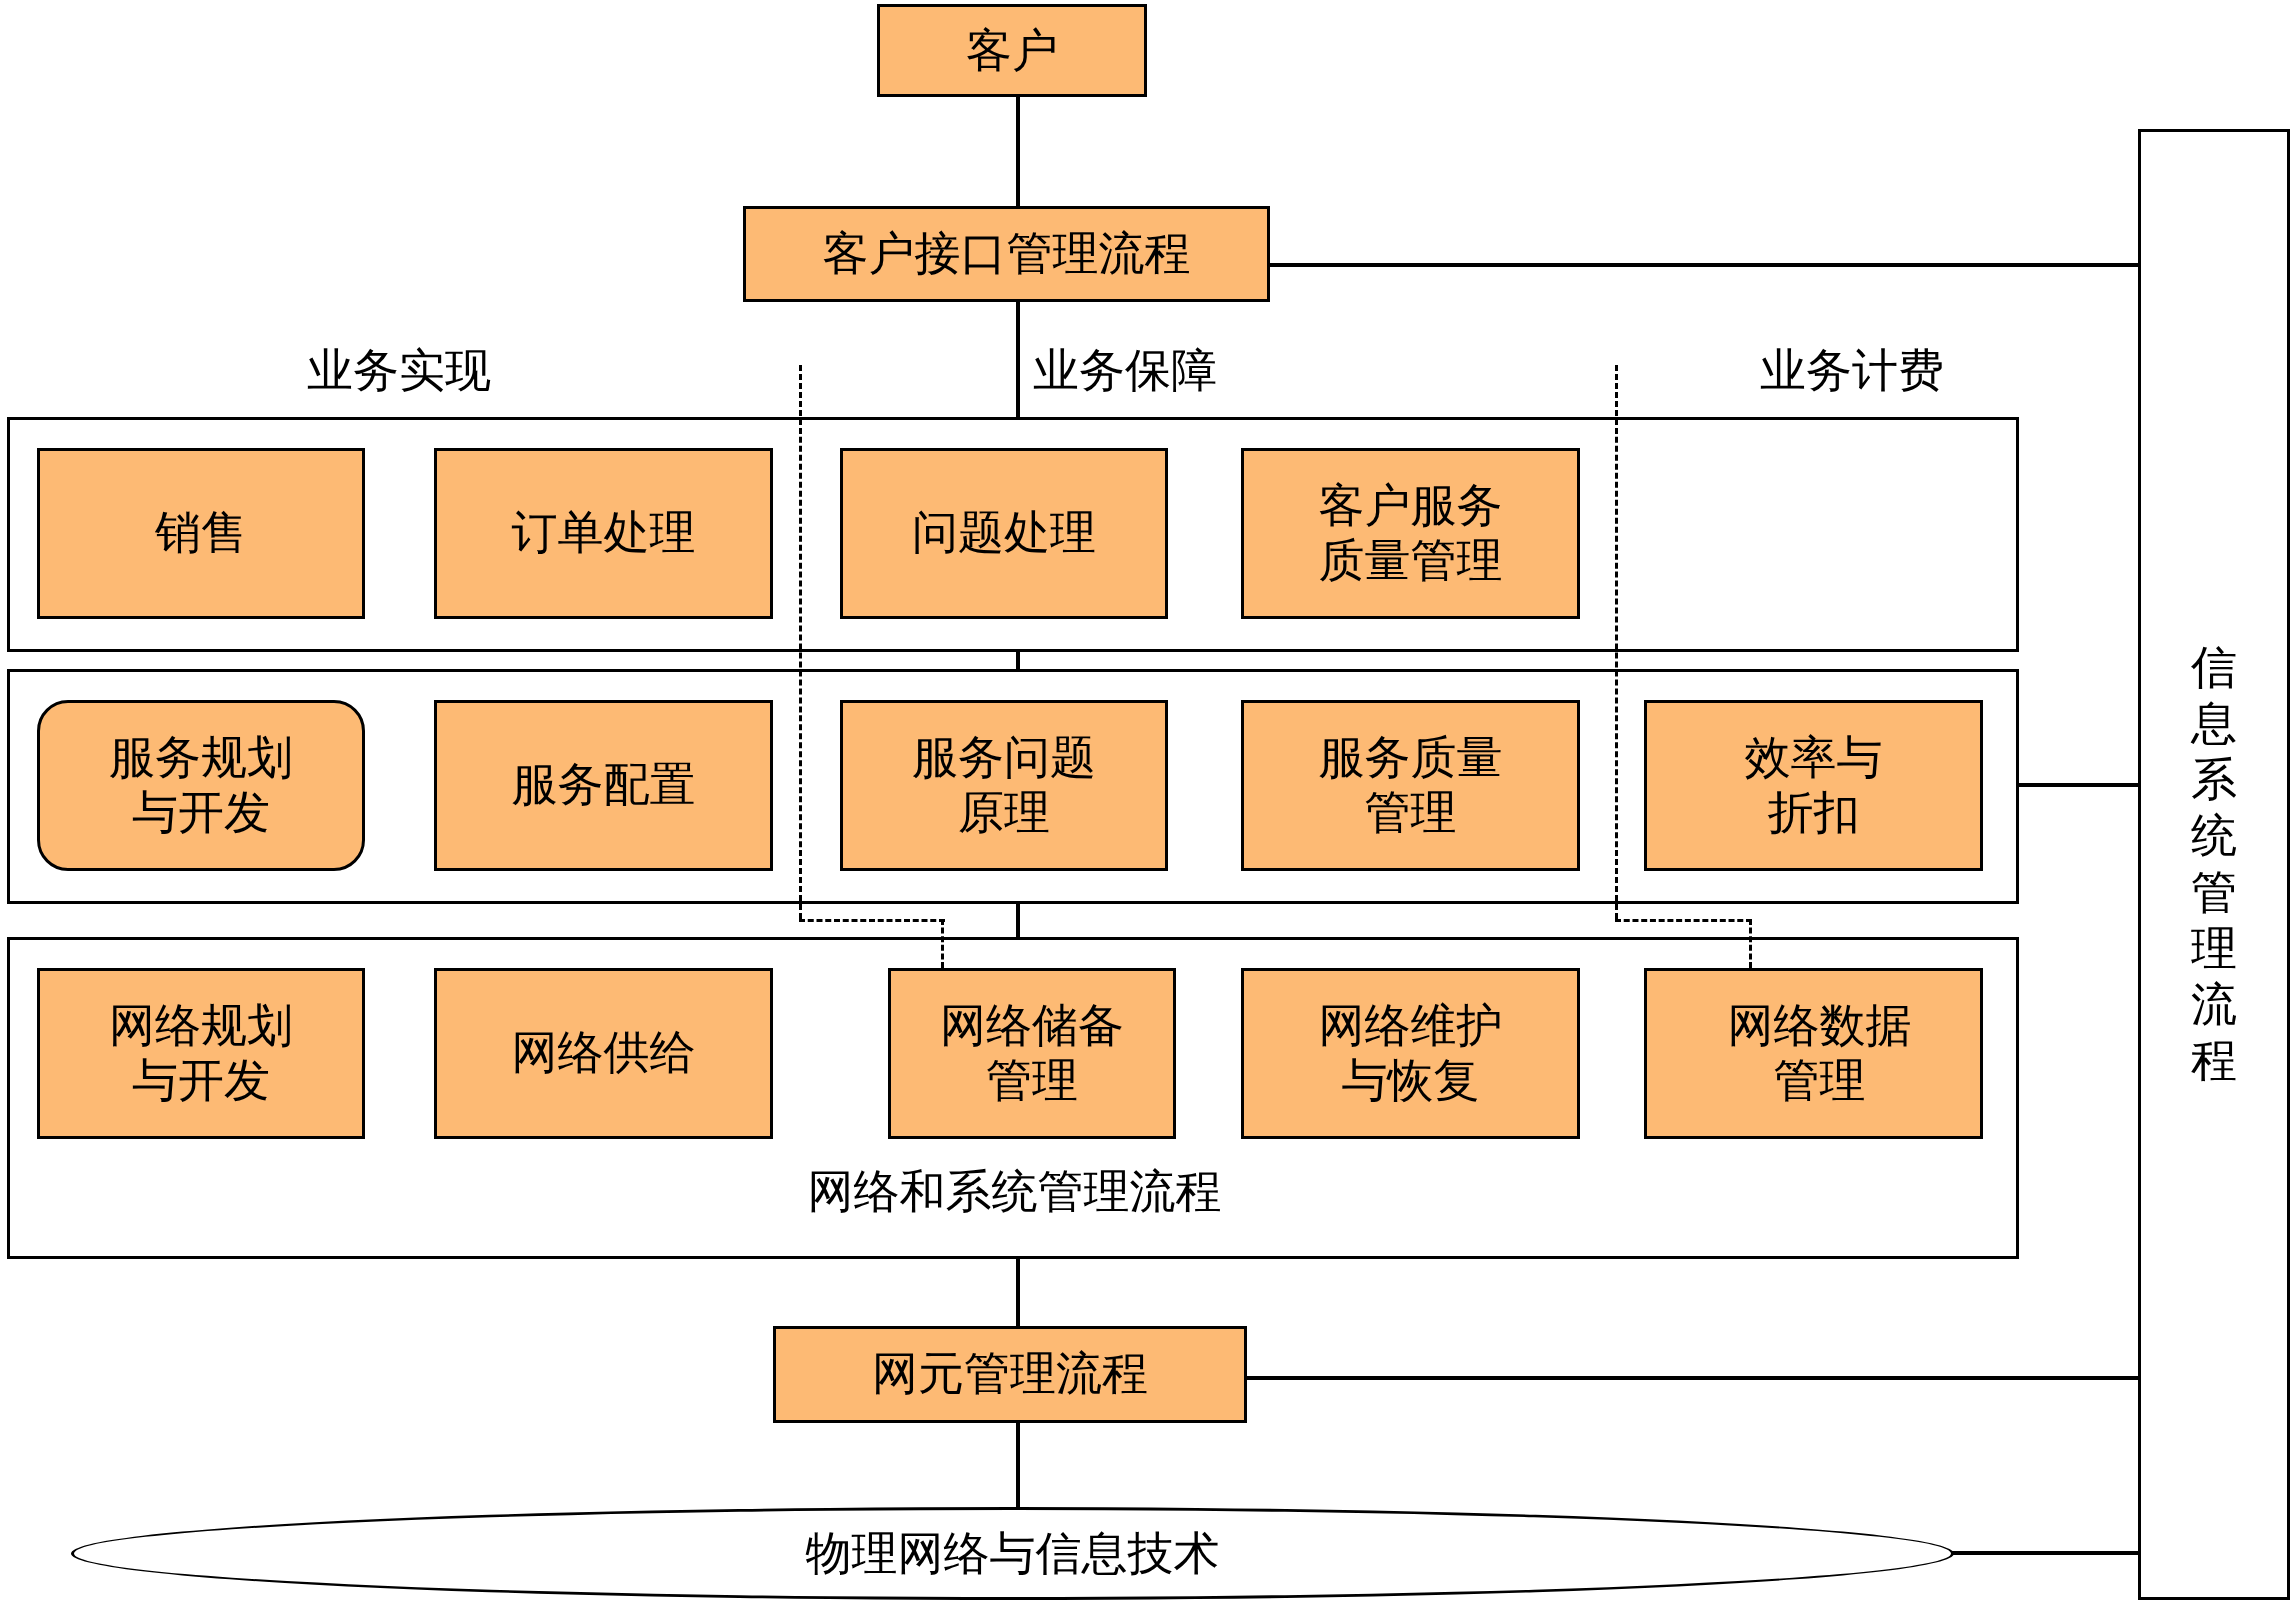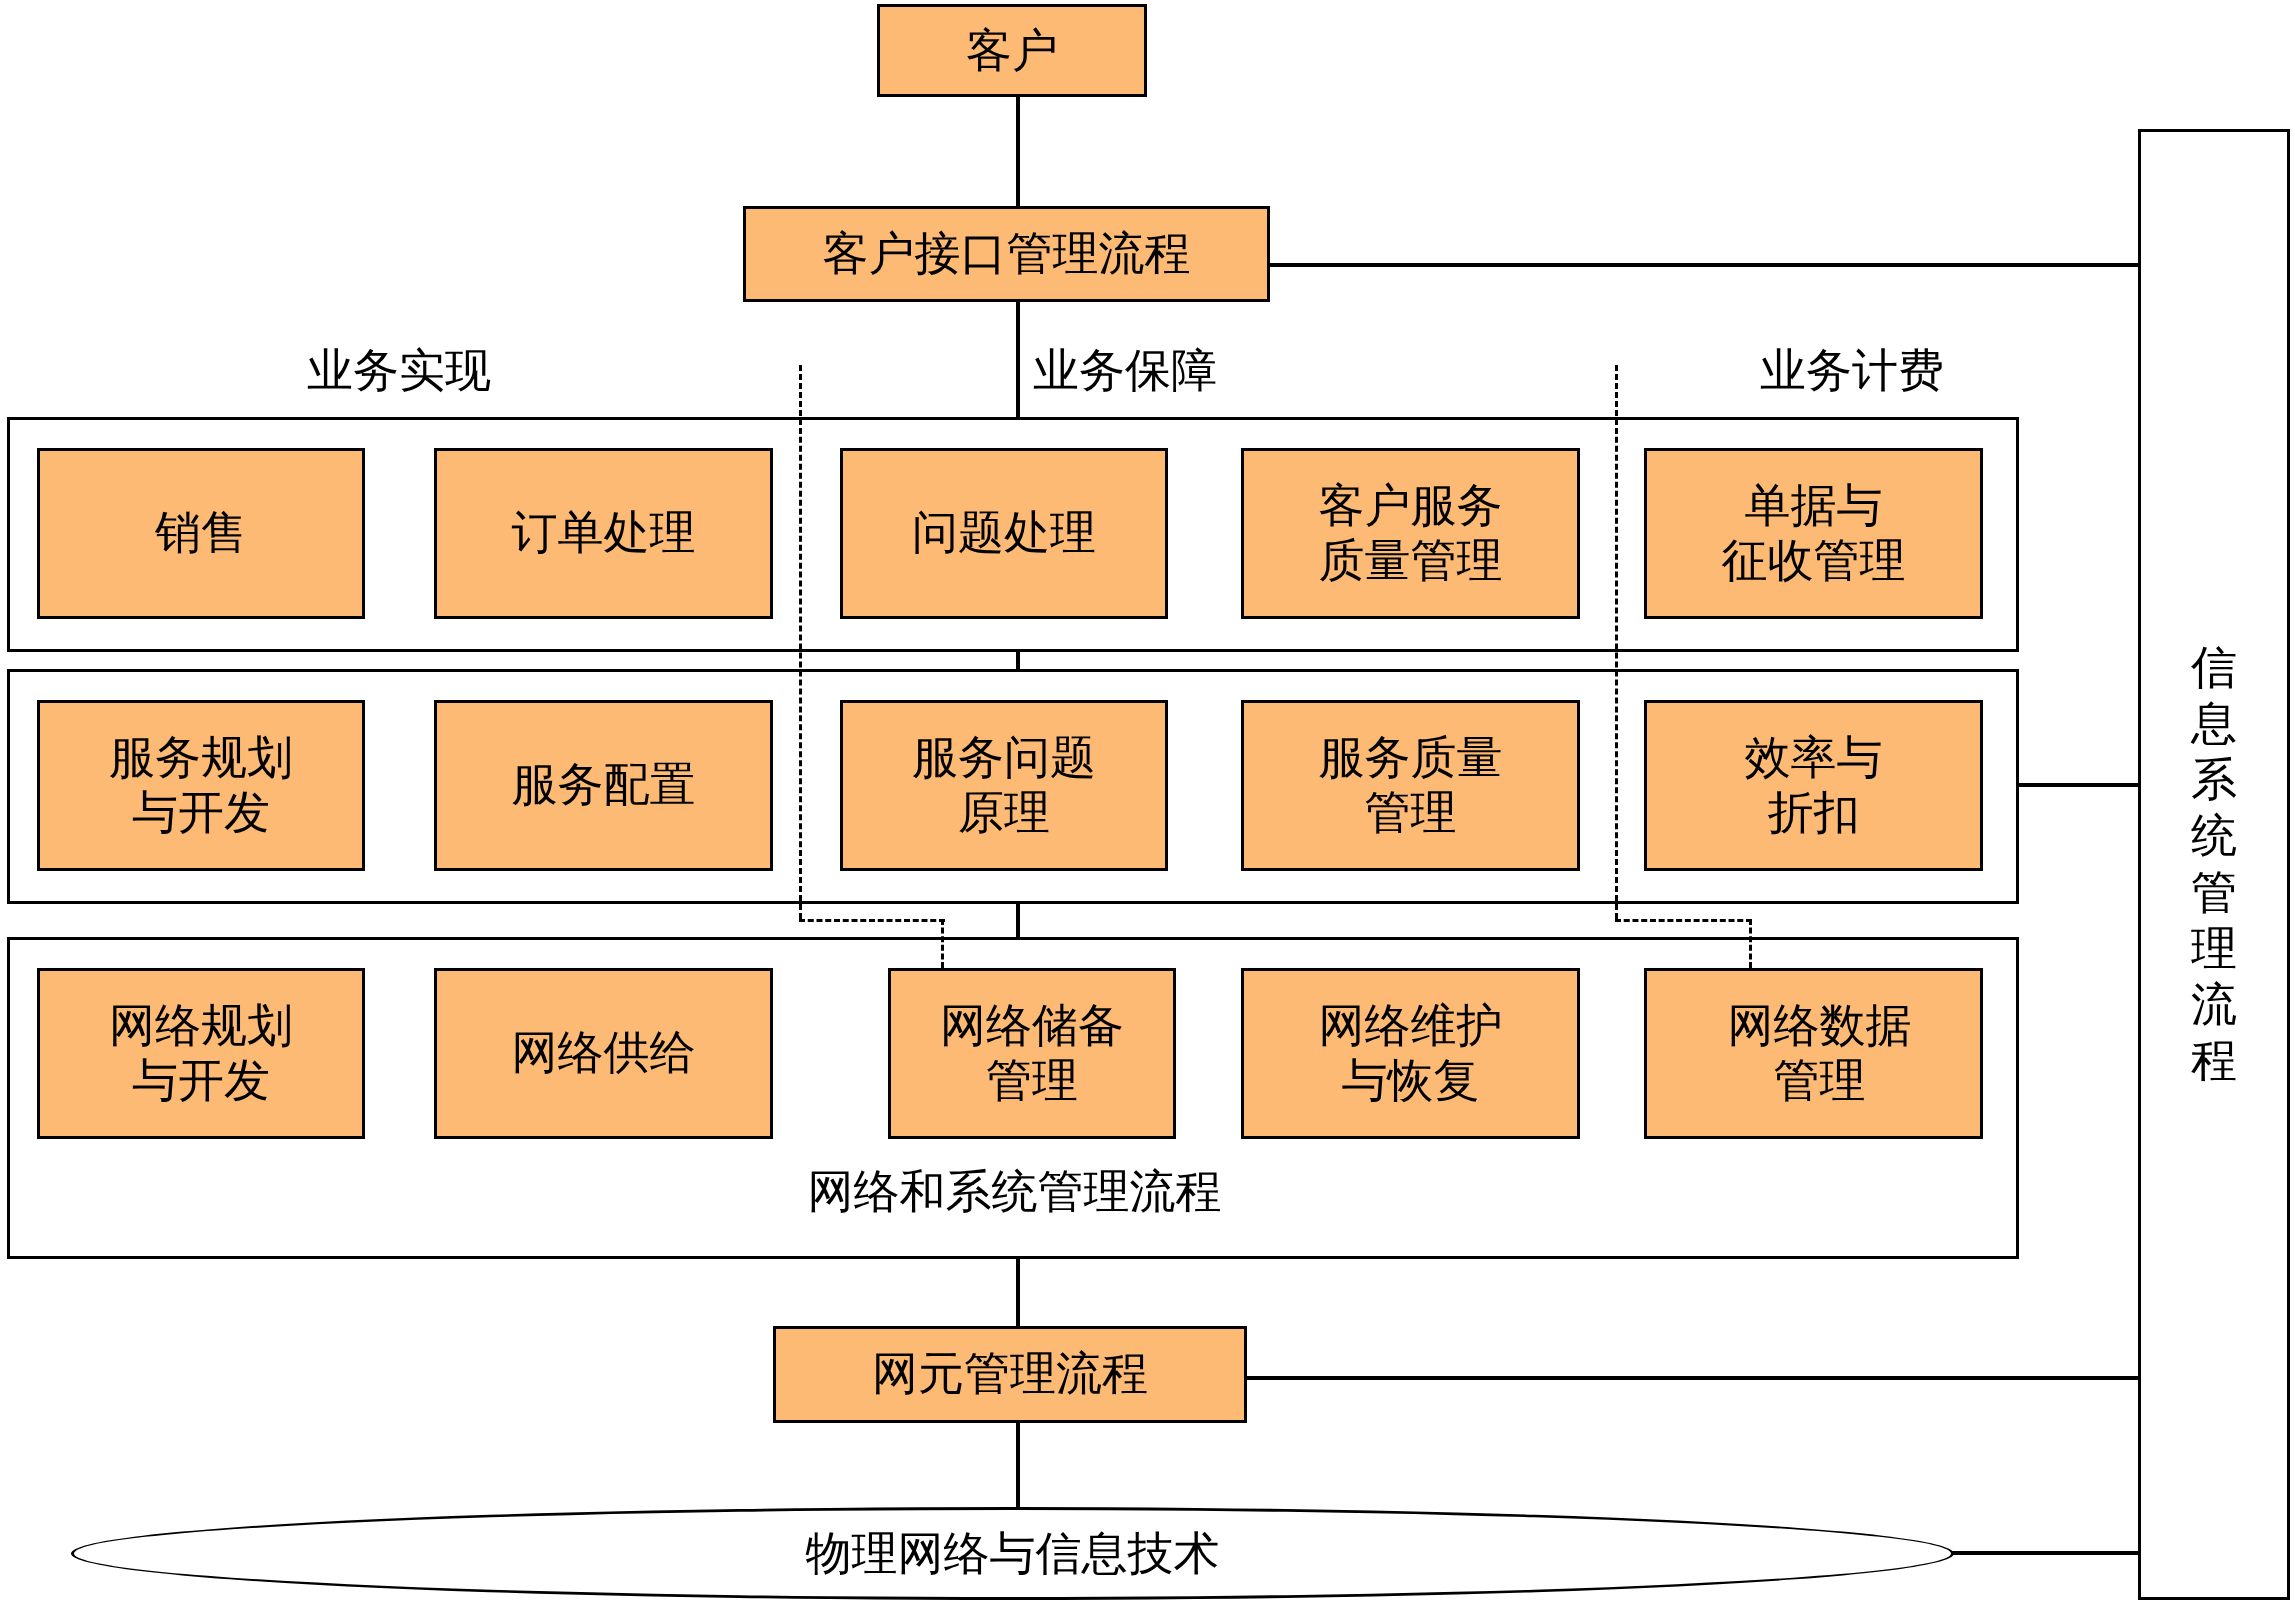--- a/index.html
+++ b/index.html
@@ -129,25 +129,23 @@
   <div class="label" style="left:213px; top:344px; width:372px;">业务实现</div>
   <div class="label" style="left:939px; top:344px; width:372px;">业务保障</div>
   <div class="label" style="left:1666px; top:344px; width:372px;">业务计费</div>
 
   <div class="group-box" style="left:7px; top:417px; width:2012px; height:235px;"></div>
   <div class="box" style="left:37px; top:448px; width:328px; height:171px;text-align:right;">销售</div>
   <div class="box" style="left:434px; top:448px; width:339px; height:171px;">订单处理</div>
   <div class="box" style="left:840px; top:448px; width:328px; height:171px;">问题处理</div>
   <div class="box" style="left:1241px; top:448px; width:339px; height:171px;">客户服务
 质量管理</div>
-  <div class="box" style="left:1644px; top:448px; width:339px; height:171px;">单据与
-征收管理</div>
 
   <div class="group-box" style="left:7px; top:669px; width:2012px; height:235px;"></div>
-  <div class="box" style="left:37px; top:700px; width:328px; height:171px;">服务规划
+  <div class="box" style="left:37px; top:700px; width:328px; height:171px;border-radius:31px;">服务规划
 与开发</div>
   <div class="box" style="left:434px; top:700px; width:339px; height:171px;">服务配置</div>
   <div class="box" style="left:840px; top:700px; width:328px; height:171px;">服务问题
 原理</div>
   <div class="box" style="left:1241px; top:700px; width:339px; height:171px;">服务质量
 管理</div>
   <div class="box" style="left:1644px; top:700px; width:339px; height:171px;">效率与
 折扣</div>
 
   <div class="group-box" style="left:7px; top:937px; width:2012px; height:322px;"></div>

